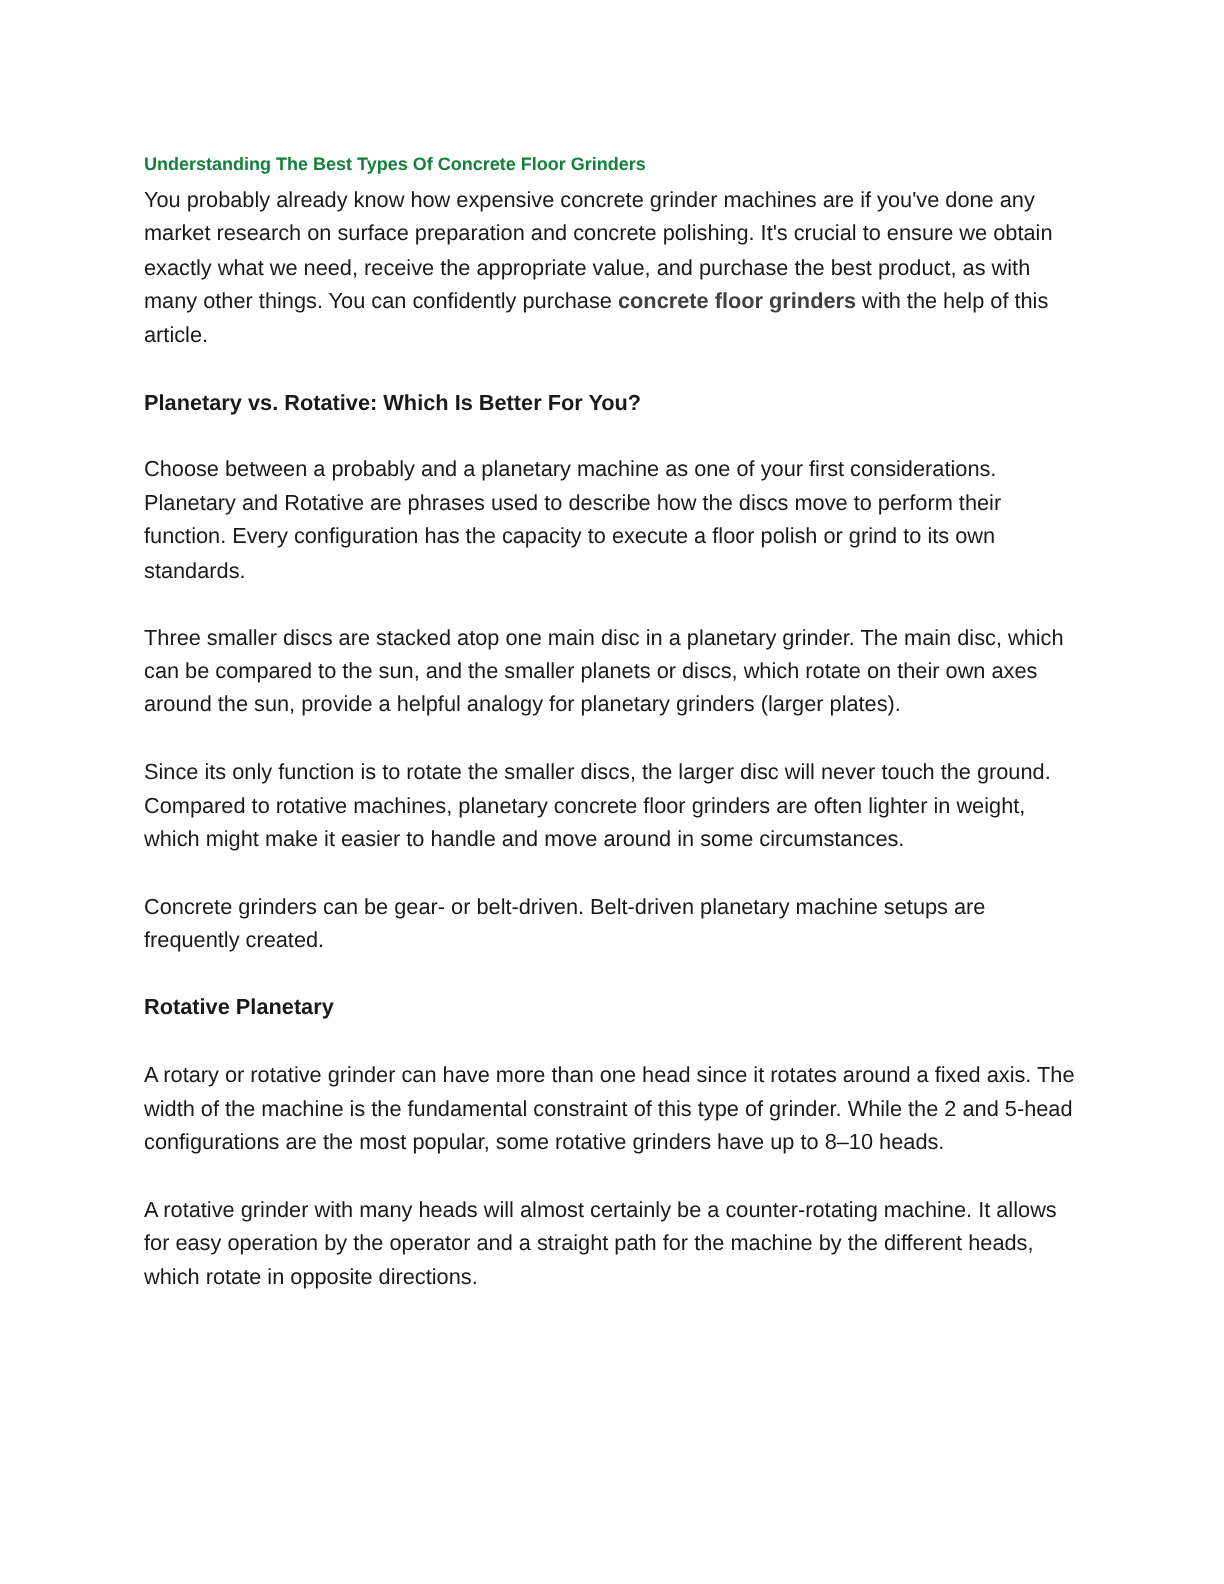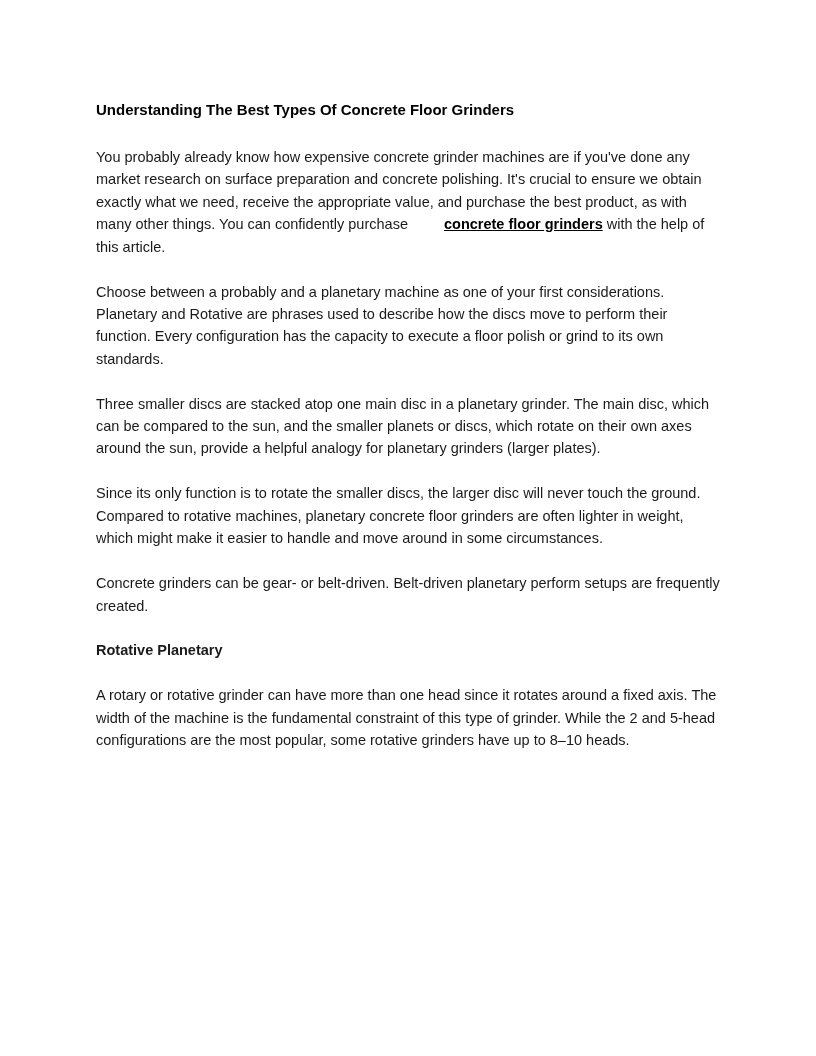--- a/index.html
+++ b/index.html
@@ -17,67 +17,66 @@
   }
 
   .page {
     width: 816px;
     height: 1056px;
     padding: 96px 96px 96px 96px;
     background: #ffffff;
   }
 
   .doc-title {
-    font-size: 15px;
+    font-size: 12px;
     font-weight: bold;
     line-height: 27px;
-    margin-bottom: 23px;
-    color: #000000;
+    color: #15803d;
   }
 
   .para {
     font-size: 14.5px;
     line-height: 22.4px;
     margin-bottom: 22.5px;
     color: #1a1a1a;
   }
 
   .subheading {
     font-size: 14.5px;
     font-weight: bold;
     line-height: 22.4px;
     margin-bottom: 22.5px;
     color: #1a1a1a;
   }
 
   .inline-link {
-    color: #000000;
+    color: #404040;
     font-weight: bold;
-    text-decoration: underline;
     cursor: pointer;
-    margin-left: 32px;
   }
 </style>
 </head>
 <body>
 
 <div class="page">
 
   <h1 class="doc-title">Understanding The Best Types Of Concrete Floor Grinders</h1>
 
   <p class="para"><span>You probably already know how expensive concrete grinder machines are if you've done any market research on surface preparation and concrete polishing. It's crucial to ensure we obtain exactly what we need, receive the appropriate value, and purchase the best product, as with many other things. You can confidently purchase </span><a class="inline-link">concrete floor grinders</a><span> with the help of this article.</span></p>
 
+  <h2 class="subheading">Planetary vs. Rotative: Which Is Better For You?</h2>
 
   <p class="para">Choose between a probably and a planetary machine as one of your first considerations. Planetary and Rotative are phrases used to describe how the discs move to perform their function. Every configuration has the capacity to execute a floor polish or grind to its own standards.</p>
 
 
   <p class="para">Three smaller discs are stacked atop one main disc in a planetary grinder. The main disc, which can be compared to the sun, and the smaller planets or discs, which rotate on their own axes around the sun, provide a helpful analogy for planetary grinders (larger plates).</p>
 
   <p class="para">Since its only function is to rotate the smaller discs, the larger disc will never touch the ground. Compared to rotative machines, planetary concrete floor grinders are often lighter in weight, which might make it easier to handle and move around in some circumstances.</p>
 
-  <p class="para">Concrete grinders can be gear- or belt-driven. Belt-driven planetary perform setups are frequently created.</p>
+  <p class="para">Concrete grinders can be gear- or belt-driven. Belt-driven planetary machine setups are frequently created.</p>
 
   <h2 class="subheading">Rotative Planetary</h2>
 
   <p class="para">A rotary or rotative grinder can have more than one head since it rotates around a fixed axis. The width of the machine is the fundamental constraint of this type of grinder. While the 2 and 5-head configurations are the most popular, some rotative grinders have up to 8–10 heads.</p>
 
+  <p class="para">A rotative grinder with many heads will almost certainly be a counter-rotating machine. It allows for easy operation by the operator and a straight path for the machine by the different heads, which rotate in opposite directions.</p>
 
 </div>
 
 </body></html>

